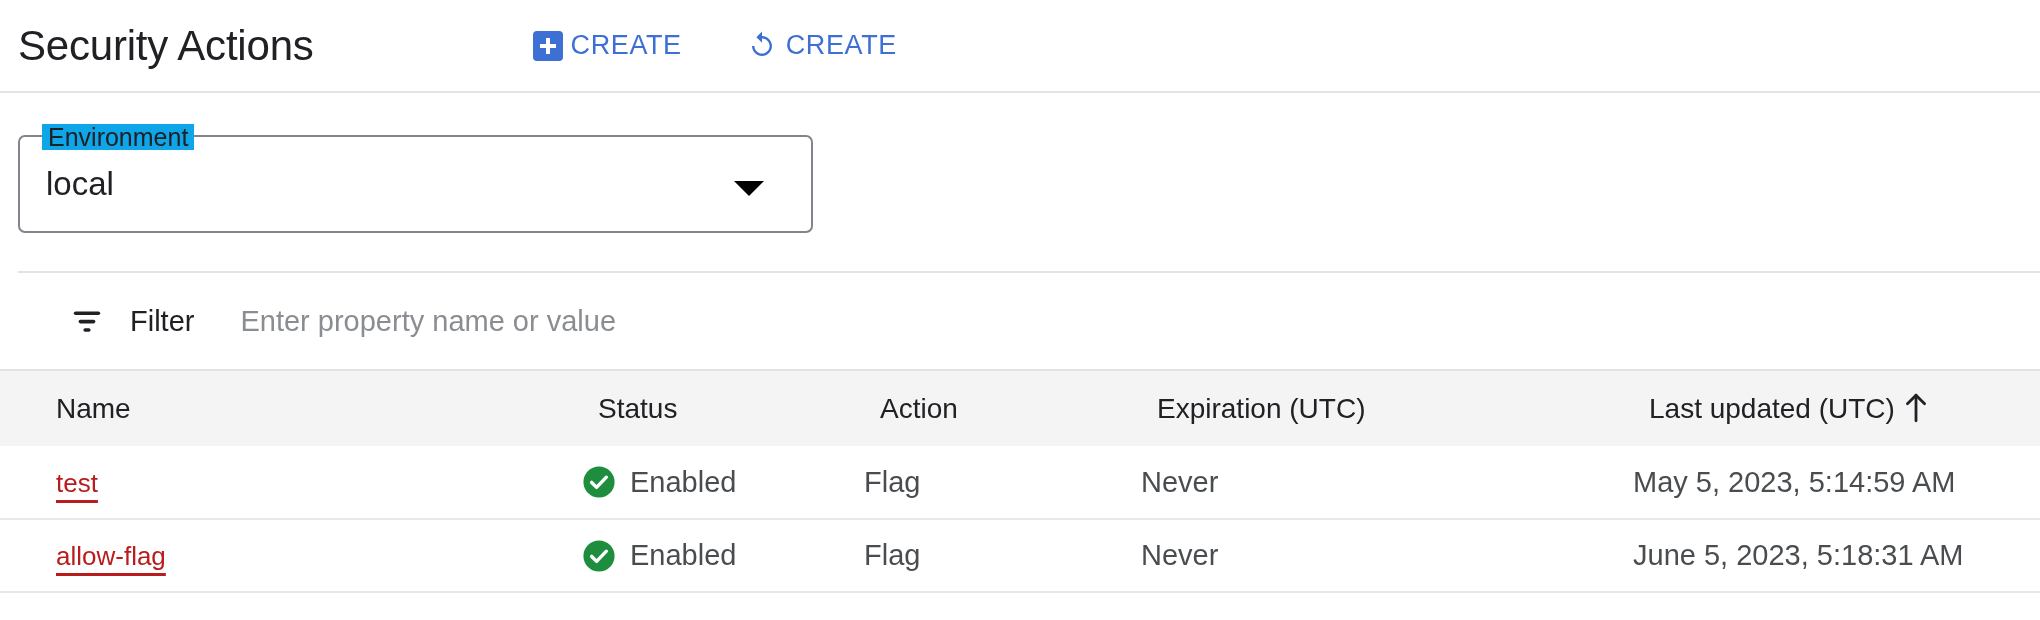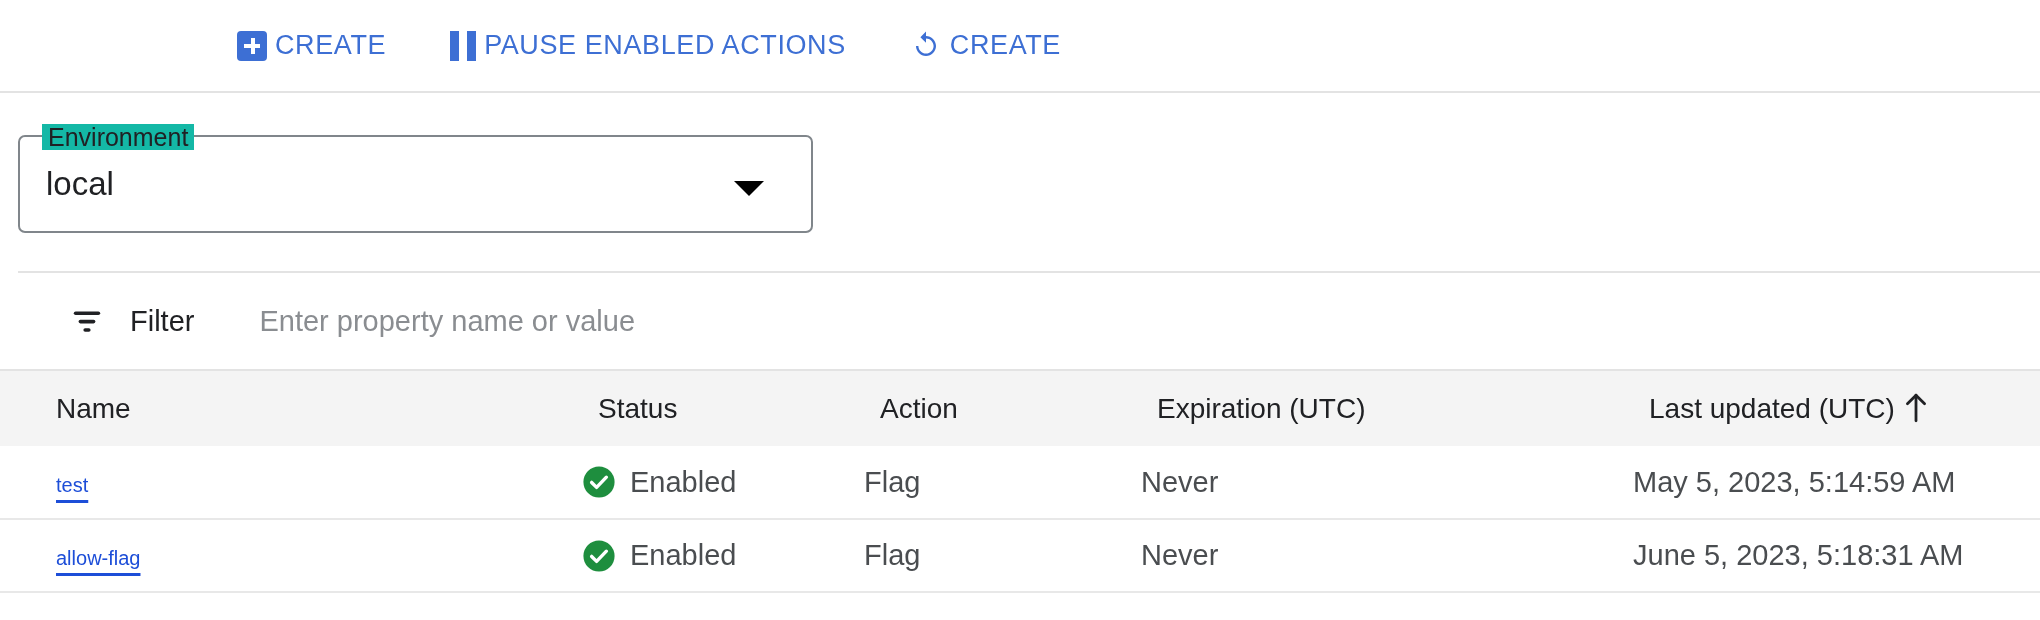--- a/index.html
+++ b/index.html
@@ -89,21 +89,21 @@
     height: 98px;
     box-sizing: border-box;
     border: 2px solid #80868b;
     border-radius: 7px;
     cursor: pointer;
   }
   .env-notch {
     position: absolute;
     top: -13px;
     left: 22px;
-    background: #14b8a6;
+    background: #0ea5e9;
     padding: 0 6px;
     font-size: 25px;
     font-weight: 500;
     color: #202124;
     line-height: 26px;
     white-space: nowrap;
   }
   .env-value {
     position: absolute;
     left: 26px;
@@ -141,21 +141,21 @@
     font-size: 29px;
     font-weight: 500;
     color: #202124;
     margin-left: 16px;
     white-space: nowrap;
   }
   .filter-input {
     border: none;
     outline: none;
     background: transparent;
-    margin-left: 51px;
+    margin-left: 32px;
     font-family: "Liberation Sans", sans-serif;
     font-size: 29px;
     color: #000000;
     width: 900px;
   }
   .filter-input::placeholder { color: #8a8d91; }
 
   
   table.actions-table {
     width: 2040px;
@@ -192,25 +192,25 @@
     white-space: nowrap;
   }
   .col-name    { width: 510px; padding-left: 56px !important; }
   .col-status  { width: 250px; }
   .col-action  { width: 245px; }
   .col-expire  { width: 460px; }
   .col-updated { width: 470px; }
   .col-menu    { width: 105px; }
 
   .name-link {
-    color: #1d4ed8;
+    color: #b91c1c;
     text-decoration: underline;
     text-underline-offset: 8px;
     text-decoration-thickness: 3px;
-    font-size: 20px;
+    font-size: 26px;
     cursor: pointer;
   }
   .status-cell { display: flex; align-items: center; gap: 14px; }
   .icon-check { width: 34px; height: 34px; flex: 0 0 auto; display:block; }
   .status-text { color: #4a4d50; font-size: 29px; }
 
   .kebab {
     width: 8px;
     margin: 0 auto;
     display: flex;
@@ -218,35 +218,29 @@
     align-items: center;
     gap: 7px;
     cursor: pointer;
   }
   .kebab i { display: block; width: 8px; height: 8px; border-radius: 50%; background: #1f1f1f; }
 </style>
 </head>
 <body>
 
 <div class="topbar">
+  <div class="page-title">Security Actions</div>
 
   <div class="toolbar">
 
     <button class="tb-btn">
       <span class="icon-create"></span>
       <span class="tb-label">CREATE</span>
     </button>
 
-    <button class="tb-btn">
-      <span class="icon-pause">
-          <span></span>
-          <span></span>
-        </span>
-      <span class="tb-label">PAUSE ENABLED ACTIONS</span>
-    </button>
 
     <button class="tb-btn">
       <span>
         <svg class="icon-refresh" viewBox="0 0 24 24" fill="none" xmlns="http://www.w3.org/2000/svg">
           <path d="M12 4.5V1.2L7.8 5.4 12 9.6V6.3c3.2 0 5.7 2.6 5.7 5.7s-2.6 5.7-5.7 5.7-5.7-2.6-5.7-5.7H4.5c0 4.1 3.4 7.5 7.5 7.5s7.5-3.4 7.5-7.5S16.1 4.5 12 4.5z" fill="#3d6fd4"></path>
         </svg>
       </span>
       <span class="tb-label">CREATE</span>
     </button>
 

